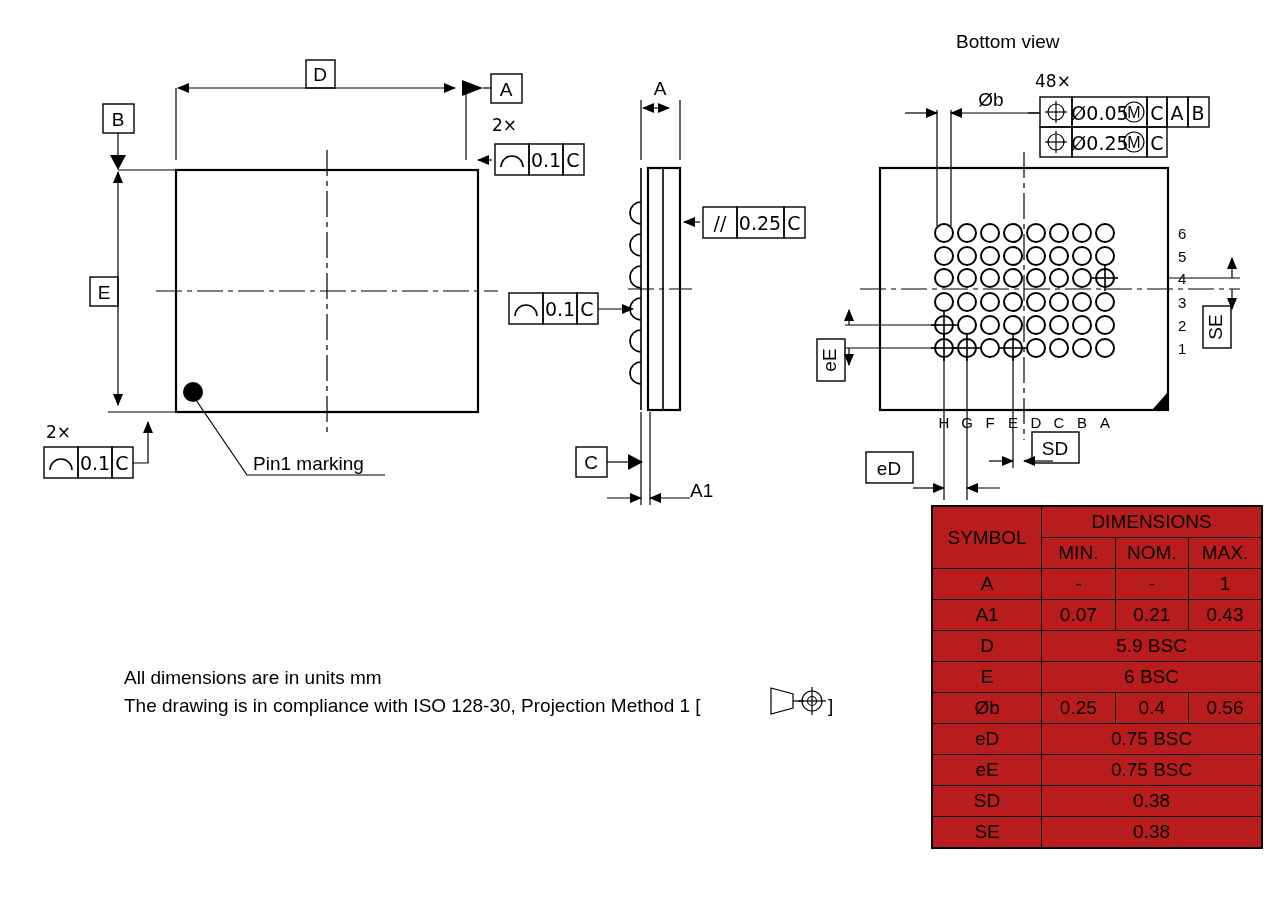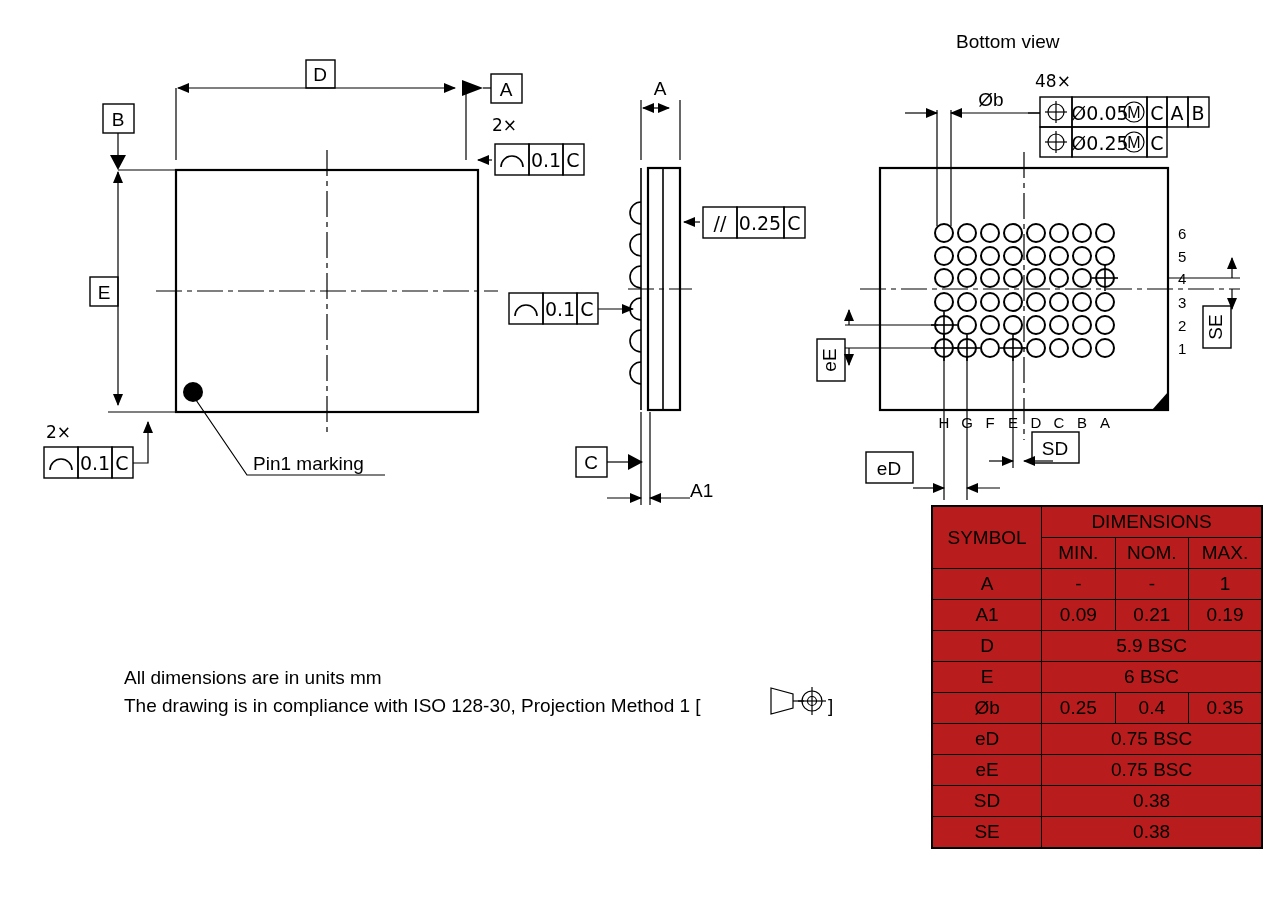--- a/index.html
+++ b/index.html
@@ -402,37 +402,37 @@
     </tr>
 
     <tr>
       <td>A</td>
       <td>-</td>
       <td>-</td>
       <td>1</td>
     </tr>
     <tr>
       <td>A1</td>
-      <td>0.09</td>
+      <td>0.07</td>
       <td>0.21</td>
-      <td>0.19</td>
+      <td>0.43</td>
     </tr>
     <tr>
       <td>D</td>
       <td colspan="3">5.9 BSC</td>
     </tr>
     <tr>
       <td>E</td>
       <td colspan="3">6 BSC</td>
     </tr>
     <tr>
       <td>Øb</td>
       <td>0.25</td>
       <td>0.4</td>
-      <td>0.35</td>
+      <td>0.56</td>
     </tr>
     <tr>
       <td>eD</td>
       <td colspan="3">0.75 BSC</td>
     </tr>
     <tr>
       <td>eE</td>
       <td colspan="3">0.75 BSC</td>
     </tr>
     <tr>

